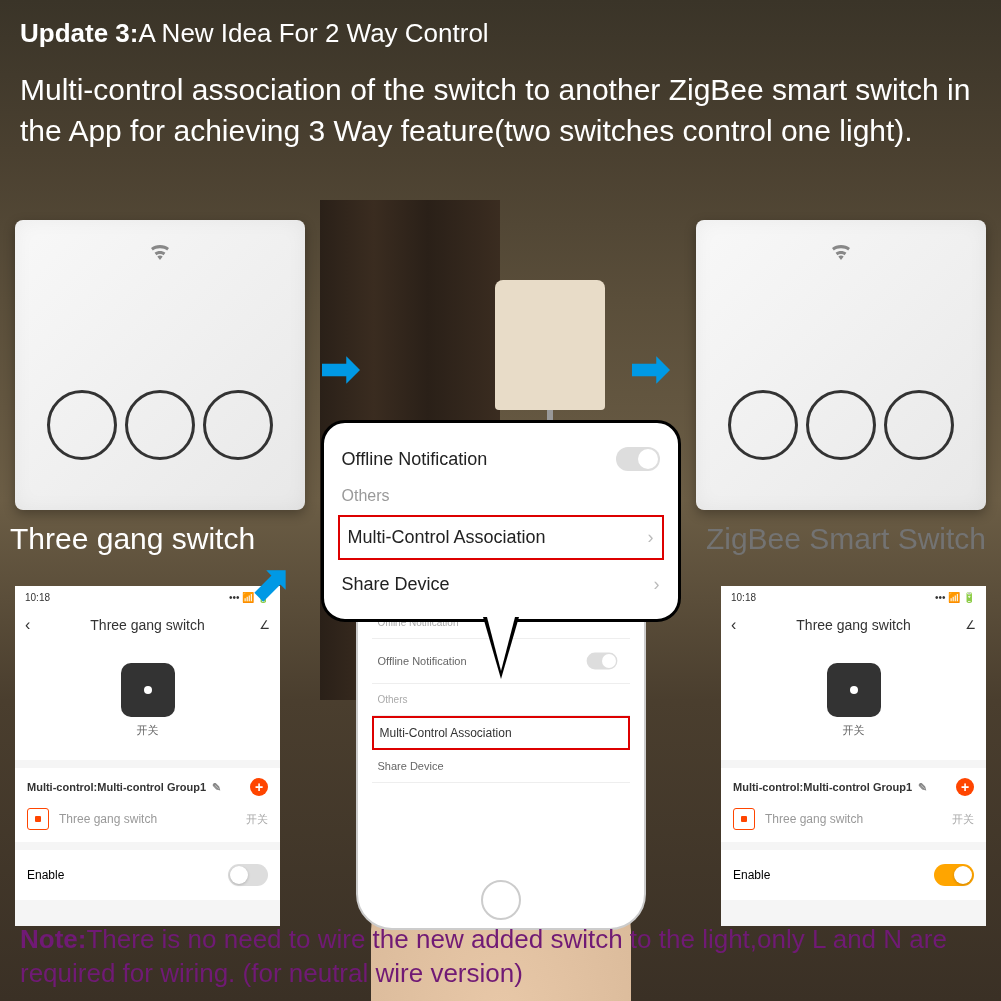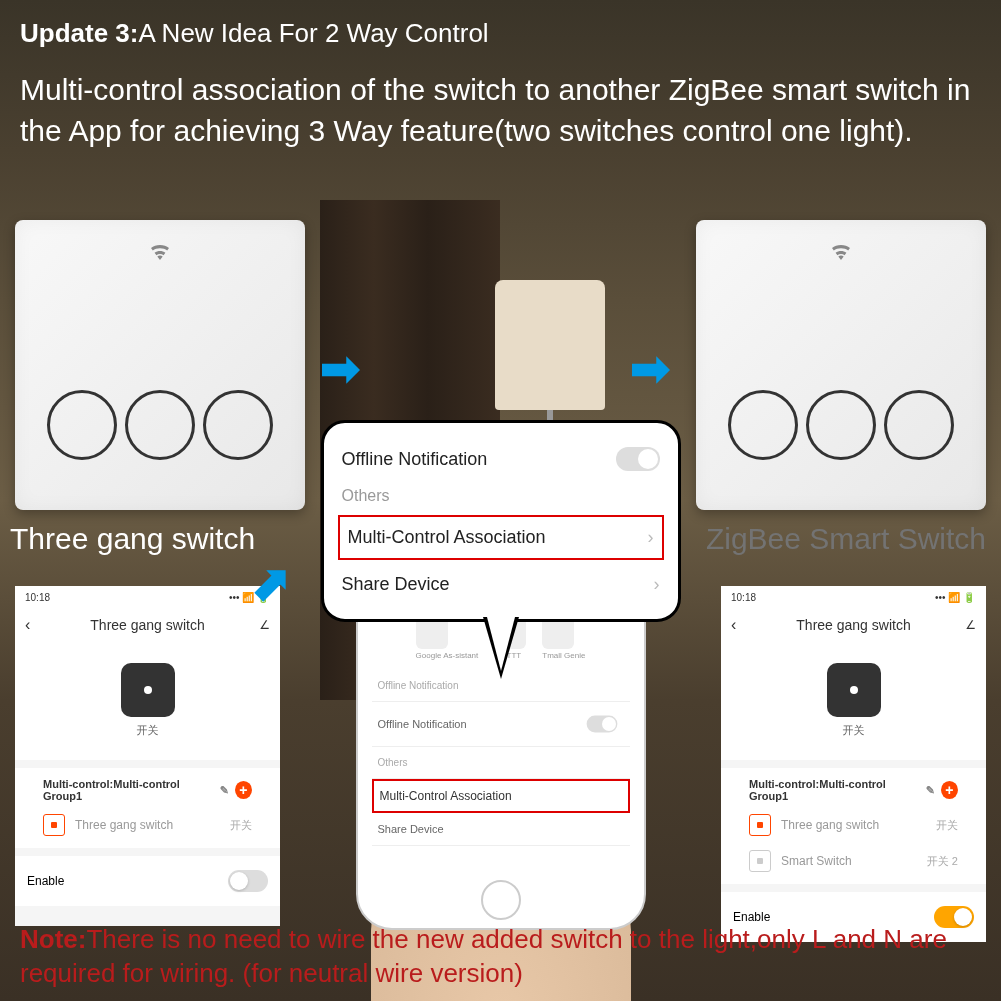--- a/index.html
+++ b/index.html
@@ -47,35 +47,35 @@
 .app-right{bottom:75px;right:15px}
 .app-status{display:flex;justify-content:space-between;padding:6px 10px;font-size:10px;color:#333;background:#fff}
 .app-header{display:flex;align-items:center;padding:8px 10px;background:#fff;position:relative}
 .app-back{font-size:16px;color:#333;position:absolute;left:10px}
 .app-title{flex:1;text-align:center;font-size:14px;color:#333}
 .app-edit{position:absolute;right:10px;font-size:12px;color:#333}
 .app-device{background:#fff;padding:22px 0;text-align:center;margin-bottom:8px}
 .app-device-icon{width:54px;height:54px;background:#333;border-radius:10px;margin:0 auto 6px;position:relative}
 .app-device-icon::after{content:'';position:absolute;top:50%;left:50%;transform:translate(-50%,-50%);width:8px;height:8px;background:#fff;border-radius:50%}
 .app-device-label{font-size:11px;color:#666}
-.app-section{background:#fff;padding:10px 28px;margin-bottom:8px}
+.app-section{background:#fff;padding:10px 12px;margin-bottom:8px}
 .app-section-title{font-size:11px;color:#333;font-weight:bold;display:flex;align-items:center;gap:6px}
 .app-plus{width:18px;height:18px;background:#ff4500;border-radius:50%;color:#fff;display:flex;align-items:center;justify-content:center;font-size:14px;margin-left:auto}
 .app-item{display:flex;align-items:center;gap:10px;padding:12px 0 2px;color:#999;font-size:12px}
 .app-item-icon{width:22px;height:22px;border:1px solid #ff4500;border-radius:3px;display:flex;align-items:center;justify-content:center}
 .app-item-icon.gray{border-color:#ccc}
 .app-item-icon::after{content:'';width:6px;height:6px;background:#ff4500;border-radius:1px}
 .app-item-icon.gray::after{background:#ccc}
 .app-item-meta{margin-left:auto;font-size:11px;color:#aaa}
 .app-enable{background:#fff;padding:14px 12px;display:flex;justify-content:space-between;align-items:center}
 .app-toggle{width:40px;height:22px;background:#ddd;border-radius:11px;position:relative}
 .app-toggle.on{background:#ffa500}
 .app-toggle::after{content:'';position:absolute;left:2px;top:2px;width:18px;height:18px;background:#fff;border-radius:50%;box-shadow:0 1px 3px rgba(0,0,0,0.2)}
 .app-toggle.on::after{left:auto;right:2px}
-.note{position:absolute;bottom:10px;left:20px;right:20px;color:#b91c1c;font-size:26px;line-height:1.3;z-index:10}
+.note{position:absolute;bottom:10px;left:20px;right:20px;color:#701a75;font-size:26px;line-height:1.3;z-index:10}
 .note b{font-weight:700}
 .pencil{font-size:11px;color:#888}
 </style>
 </head>
 <body>
 
 <div class="bg-curtain"></div>
 <div class="bg-lamp">
   <div class="lamp-shade"></div>
     <div class="lamp-pole"></div>
@@ -122,34 +122,20 @@
 
 <div class="hand"></div>
 <div class="phone-frame">
   <div class="phone-content">
     <div class="phone-row">
         <span>and Automation</span>
       </div>
     <div class="phone-row" style="color:#aaa;font-size:10px">
         <span>Control</span>
       </div>
-    <div class="phone-icons">
-      <div style="text-align:center">
-          <div class="phone-icon"></div>
-          <div style="font-size:8px;color:#999;margin-top:2px">Google As-sistant</div>
-        </div>
-      <div style="text-align:center">
-          <div class="phone-icon"></div>
-          <div style="font-size:8px;color:#999;margin-top:2px">IFTTT</div>
-        </div>
-      <div style="text-align:center">
-          <div class="phone-icon"></div>
-          <div style="font-size:8px;color:#999;margin-top:2px">Tmall Genie</div>
-        </div>
-    </div>
     <div class="phone-row" style="color:#aaa;font-size:10px">
         <span>Offline Notification</span>
       </div>
     <div class="phone-row">
         <span>Offline Notification</span>
         <span class="callout-toggle" style="transform:scale(0.7)"></span>
       </div>
     <div class="phone-row" style="color:#aaa;font-size:10px">
         <span>Others</span>
       </div>
@@ -228,25 +214,20 @@
     <div class="app-section-title">
       <span>Multi-control:Multi-control Group1</span>
       <span class="pencil">✎</span>
       <span class="app-plus">+</span>
     </div>
     <div class="app-item">
       <span class="app-item-icon"></span>
       <span>Three gang switch</span>
       <span class="app-item-meta">开关</span>
     </div>
-    <div class="app-item">
-      <span class="app-item-icon gray"></span>
-      <span>Smart Switch</span>
-      <span class="app-item-meta">开关 2</span>
-    </div>
   </div>
   <div class="app-enable">
     <span>Enable</span>
     <span class="app-toggle on"></span>
   </div>
 </div>
 
 <div class="note"><b>Note:</b><span>There is no need to wire the new added switch to the light,only L and N are required for wiring.  (for neutral wire version)</span></div>
 
 </body></html>

